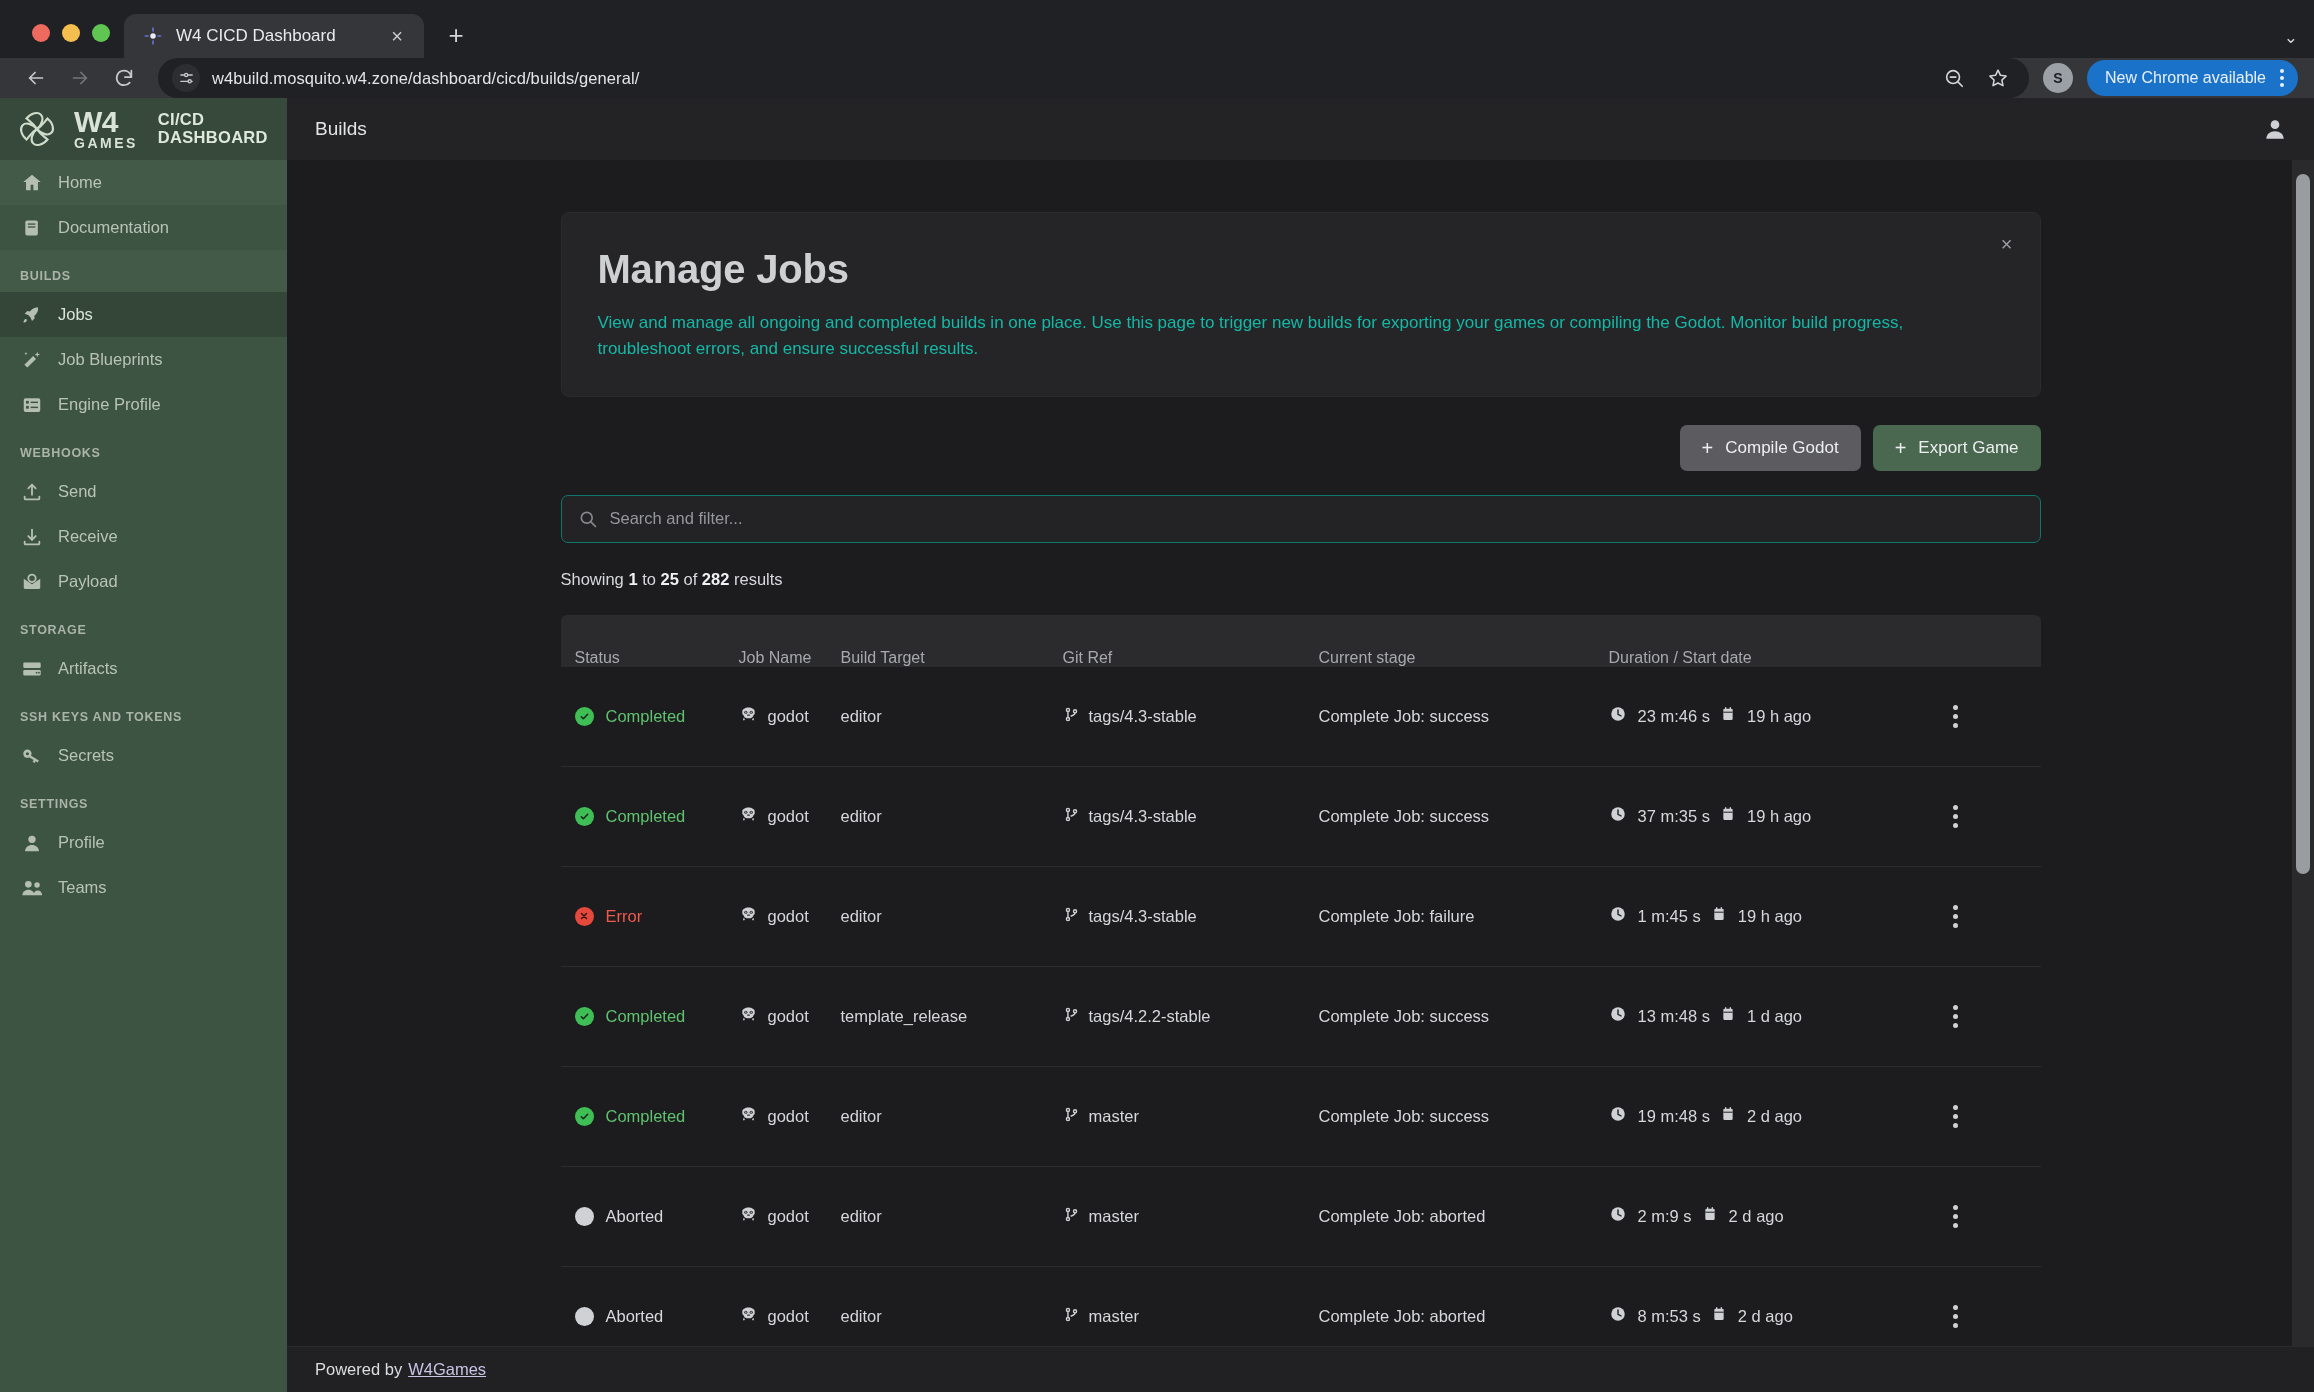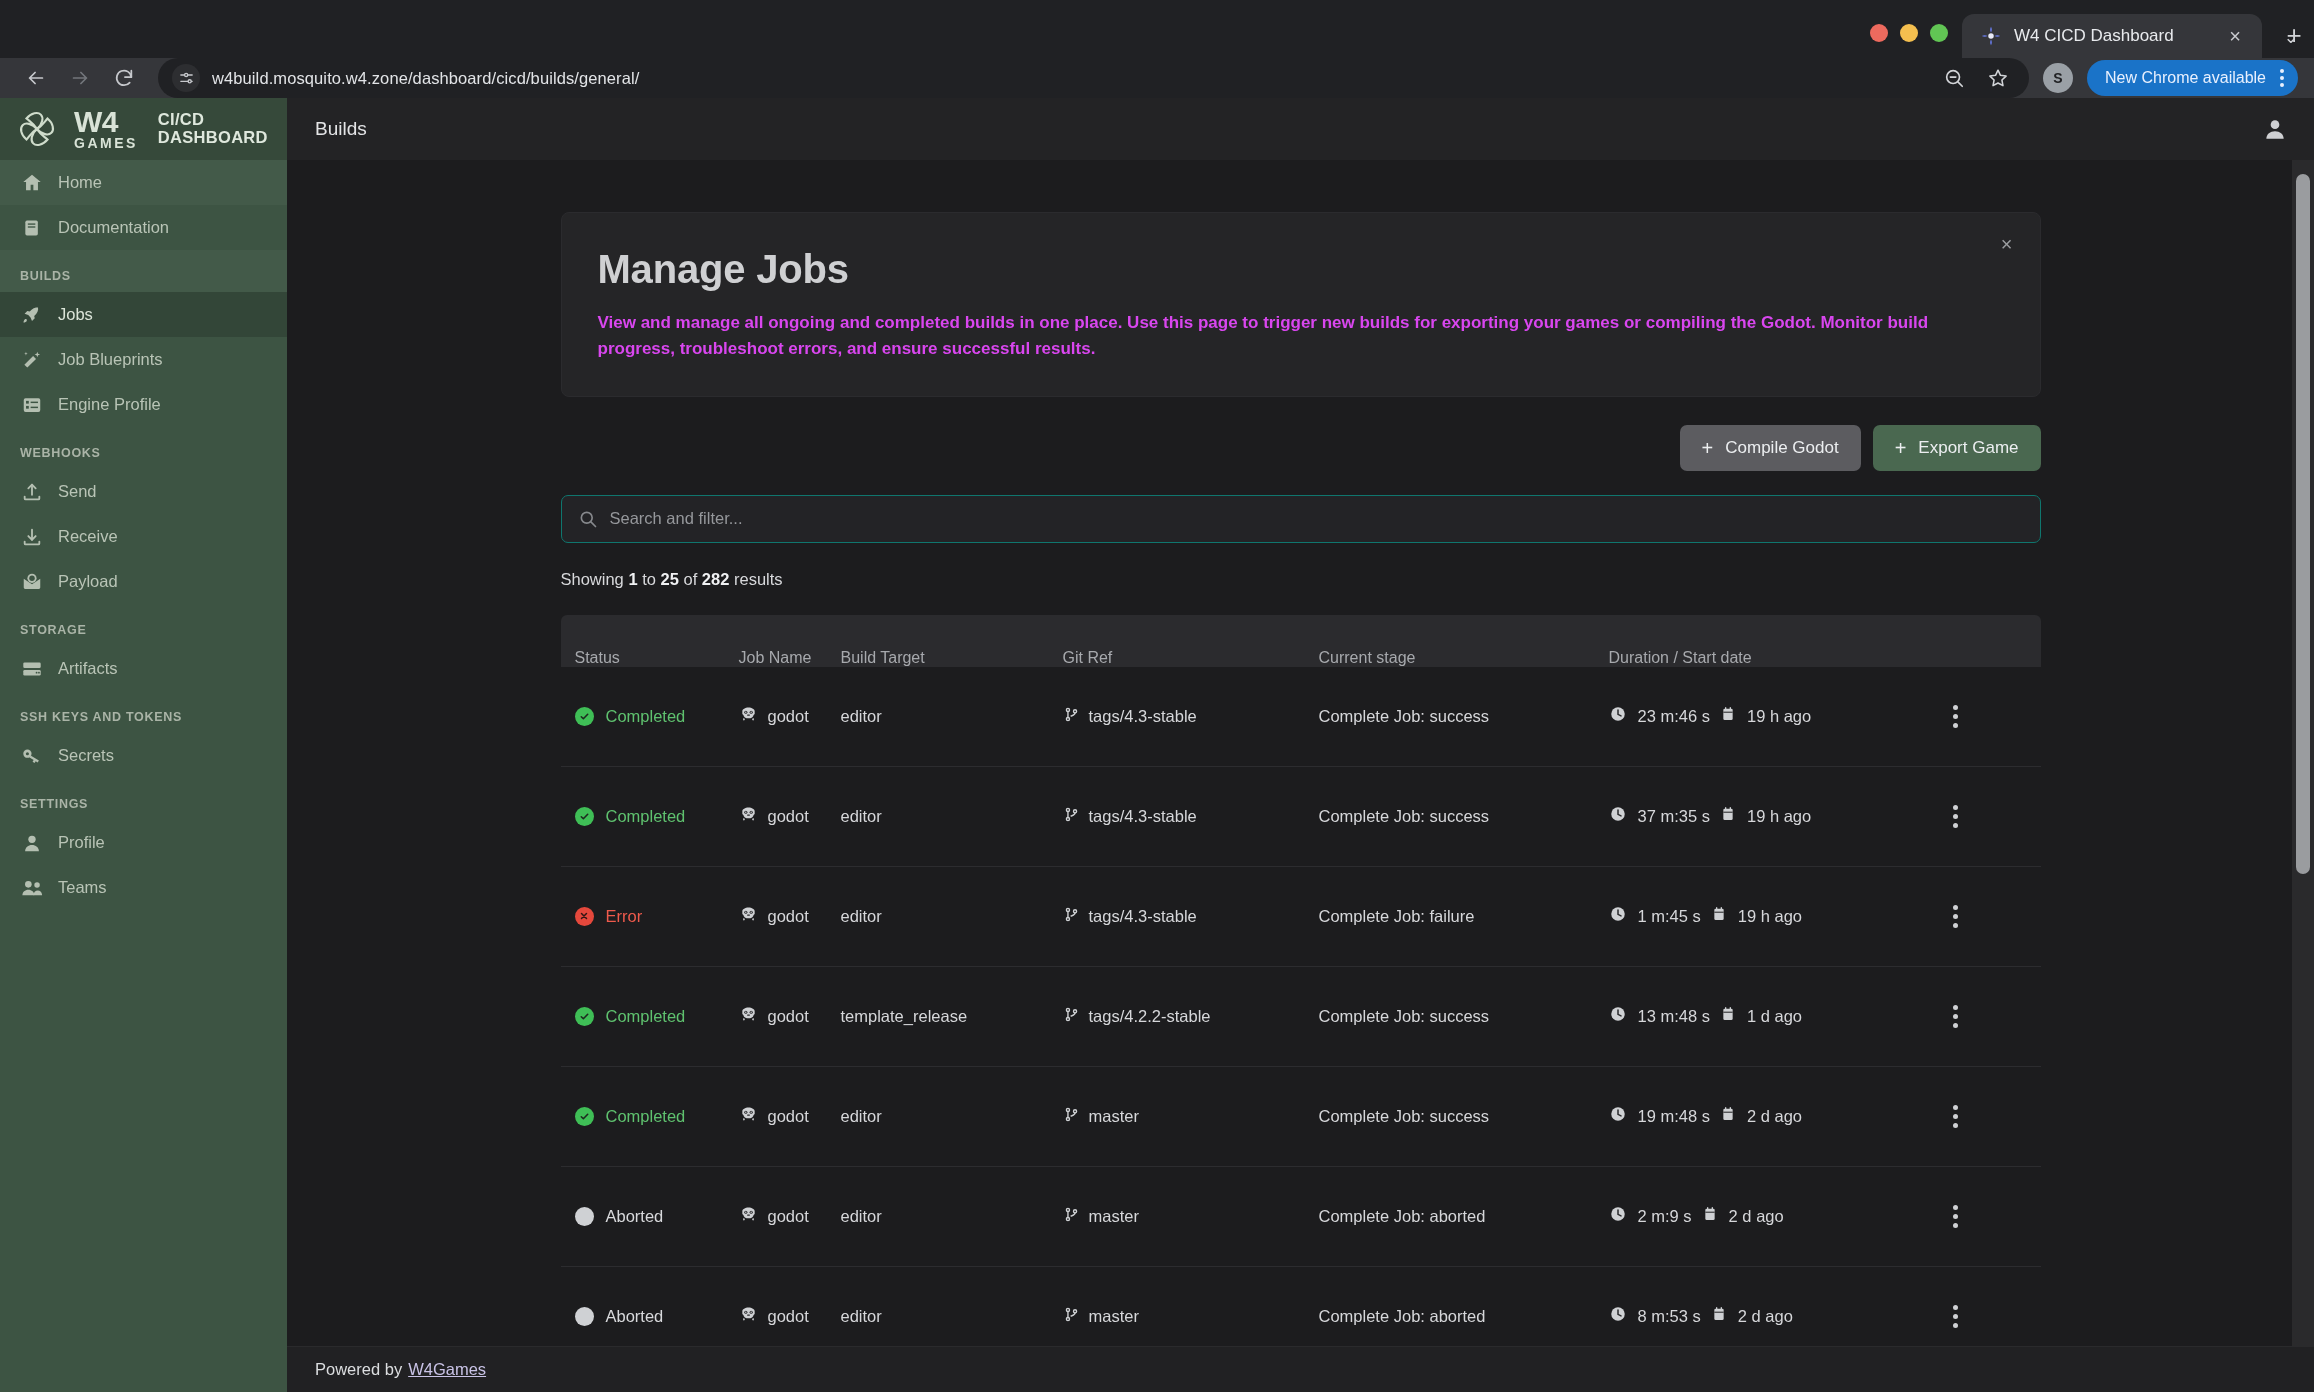--- a/index.html
+++ b/index.html
@@ -8,21 +8,21 @@
     background: #202124;
     font-family: "Liberation Sans", sans-serif;
     overflow: hidden;
   }
 
   
   .browser { width: 2314px; height: 1392px; display: flex; flex-direction: column; }
 
   .tabstrip {
     height: 58px; background: #202124;
-    display: flex; align-items: flex-end; padding-left: 22px; position: relative; justify-content: flex-end;
+    display: flex; align-items: flex-end; padding-left: 22px; position: relative;
   }
   .traffic { display: flex; align-items: center; gap: 12px; padding: 0 14px 16px 10px; }
   .tl { width: 18px; height: 18px; border-radius: 50%; }
   .tl.red { background: #ed6a5e; }
   .tl.yellow { background: #f4bf4f; }
   .tl.green { background: #61c554; }
 
   .tab {
     height: 44px; min-width: 300px; background: #35363a;
     border-radius: 12px 12px 0 0; display: flex; align-items: center;
@@ -125,21 +125,21 @@
     flex: 1; overflow: hidden; position: relative; background: #1c1c1e;
     display: flex; justify-content: center;
   }
   .content-inner { width: 1480px; padding-top: 52px; }
 
   .hero {
     background: #252527; border-radius: 8px; padding: 34px 40px 34px 36px;
     position: relative; border: 1px solid #2b2b2e;
   }
   .hero h1 { color: #cfd0d2; font-size: 40px; font-weight: bold; letter-spacing: -.2px; }
-  .hero p { color: #d946ef; font-size: 17px; line-height: 1.52; margin-top: 18px; max-width: 1430px; font-weight: bold; }
+  .hero p { color: #14b8a6; font-size: 17px; line-height: 1.52; margin-top: 18px; max-width: 1430px; }
   .hero-close {
     position: absolute; top: 18px; right: 20px; width: 26px; height: 26px;
     color: #9b9da0; font-size: 20px; display: flex; align-items: center; justify-content: center;
   }
 
   .actions { display: flex; justify-content: flex-end; gap: 12px; margin-top: 28px; }
   .btn {
     height: 46px; border-radius: 7px; display: flex; align-items: center;
     gap: 12px; padding: 0 22px; font-size: 17px; color: #eceef0;
   }

